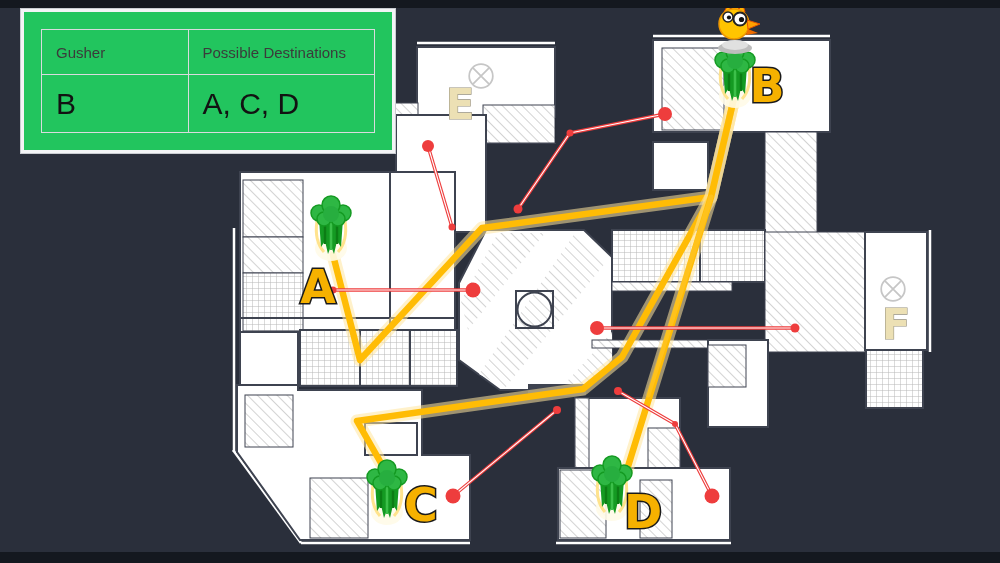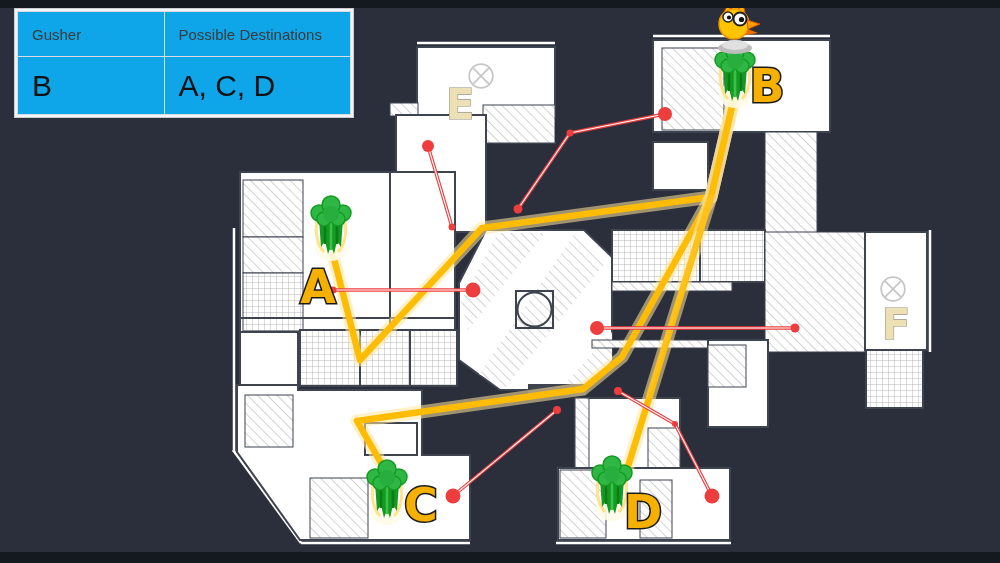--- a/index.html
+++ b/index.html
@@ -4,22 +4,22 @@
 <style>
   html,body{margin:0;padding:0;background:#14181f;}
   body{width:1000px;height:563px;position:relative;overflow:hidden;
        font-family:"Liberation Sans",sans-serif;}
   #stage{position:absolute;left:0;top:0;width:1000px;height:563px;background:#2a2f3b;}
   #bar-top,#bar-bottom{position:absolute;left:0;width:1000px;background:#14181f;}
   #bar-top{top:0;height:8px;}
   #bar-bottom{bottom:0;height:11px;}
   #map-svg{position:absolute;left:0;top:0;}
   
-  .table-panel{position:absolute;left:14px;top:8px;width:334px;background:#0ea5e9;
-      border:1px solid #c9ccd1;box-shadow:0 0 0 3px #f3f4f6 inset;padding:2px;}
+  .table-panel{position:absolute;left:20px;top:8px;width:334px;background:#22c55e;
+      border:1px solid #c9ccd1;box-shadow:0 0 0 3px #f3f4f6 inset;padding:20px;}
   .dest-table{width:100%;border-collapse:collapse;}
   .dest-table td{border:1px solid #d9dbde;padding:0 14px;vertical-align:middle;}
   .dest-table .hdr td{height:44px;font-size:15px;color:#3b3b3b;}
   .dest-table .val td{height:57px;font-size:30px;color:#121212;}
   .dest-table td.c1{width:44%;}
   
   .room{stroke:#3e4350;stroke-width:2;}
   .nostroke{stroke:none;}
   .thin{stroke-width:1;}
   .wall{stroke:#3e4350;stroke-width:2;fill:none;}

